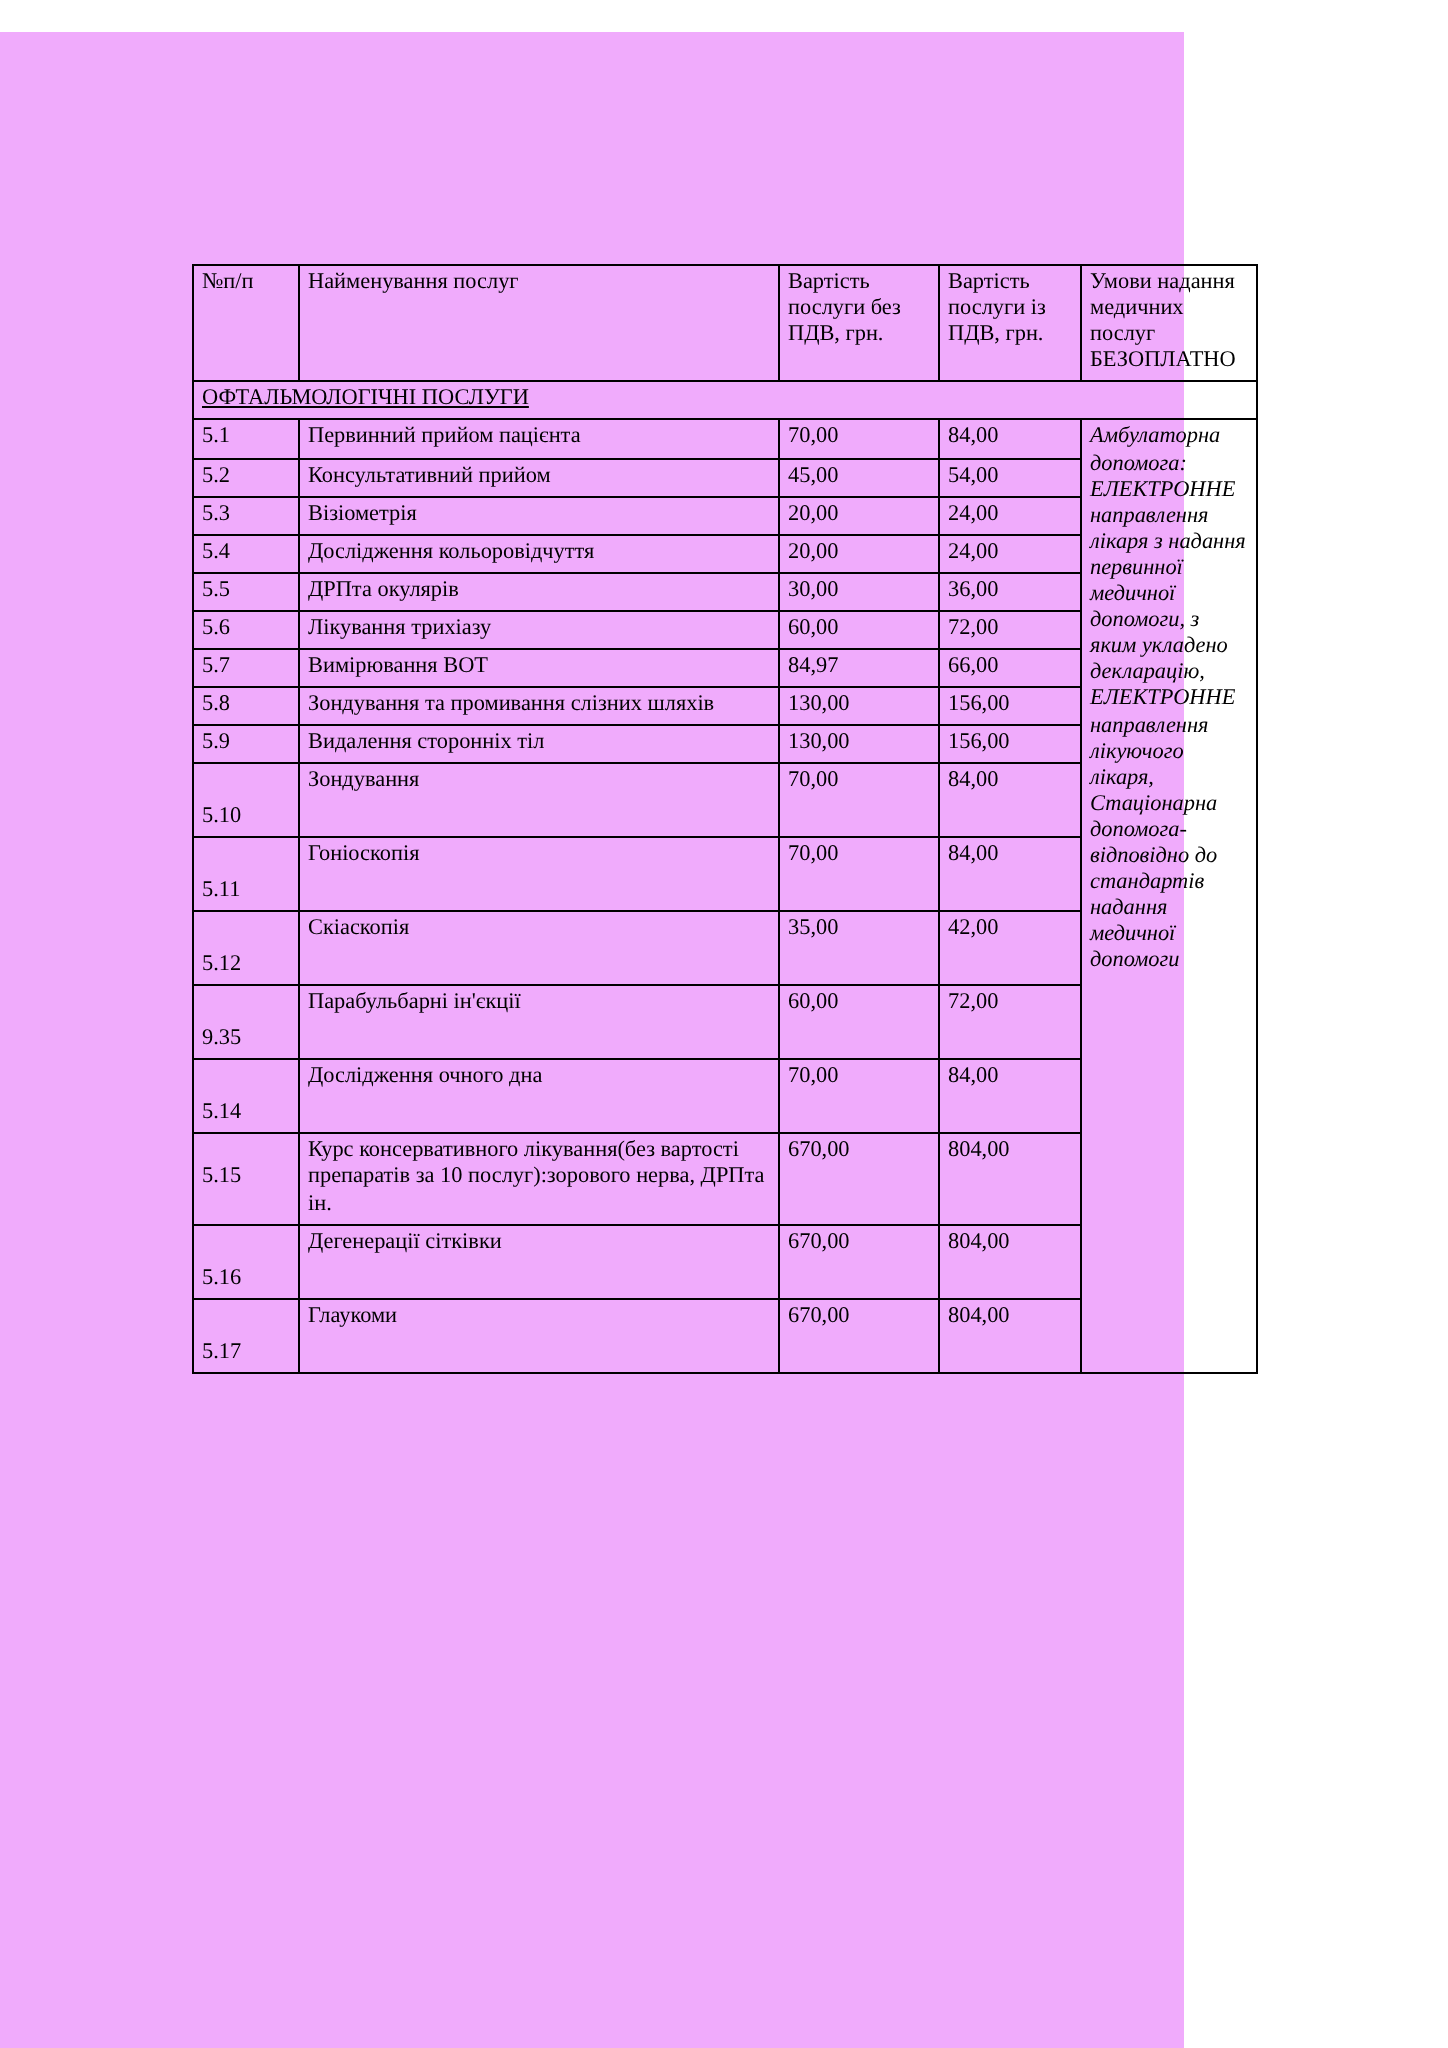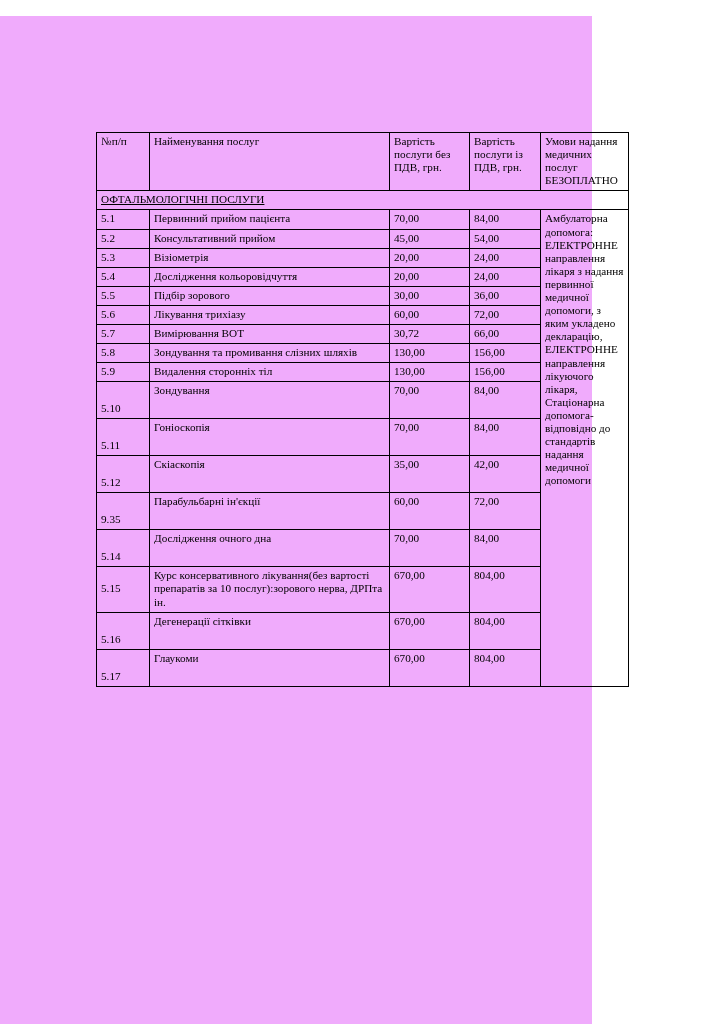--- a/index.html
+++ b/index.html
@@ -63,20 +63,21 @@
   .section-title-cell {
     text-align: center;
     font-size: 14.5px;
     padding-top: 2px;
     padding-bottom: 2px;
     text-decoration: underline;
   }
   .cond-cell {
     font-size: 11.2px;
     line-height: 1.32;
+    font-style: italic;
   }
   .price-cell {
     white-space: nowrap;
     margin-left: 44px;
   }
   .tall-row td {
     height: 31px;
   }
   .tall-row2 td {
     height: 36px;
@@ -132,36 +133,36 @@
 
         <tr>
           <td class="num-cell">5.4</td>
           <td>Дослідження кольоровідчуття</td>
           <td class="price-cell">20,00</td>
           <td class="price-cell">24,00</td>
         </tr>
 
         <tr>
           <td class="num-cell">5.5</td>
-          <td>Підбір зорового</td>
+          <td>ДРПта окулярів</td>
           <td class="price-cell">30,00</td>
           <td class="price-cell">36,00</td>
         </tr>
 
         <tr>
           <td class="num-cell">5.6</td>
           <td>Лікування трихіазу</td>
           <td class="price-cell">60,00</td>
           <td class="price-cell">72,00</td>
         </tr>
 
         <tr>
           <td class="num-cell">5.7</td>
           <td>Вимірювання ВОТ</td>
-          <td class="price-cell">30,72</td>
+          <td class="price-cell">84,97</td>
           <td class="price-cell">66,00</td>
         </tr>
 
         <tr>
           <td class="num-cell">5.8</td>
           <td>Зондування та промивання слізних шляхів</td>
           <td class="price-cell">130,00</td>
           <td class="price-cell">156,00</td>
         </tr>
 

